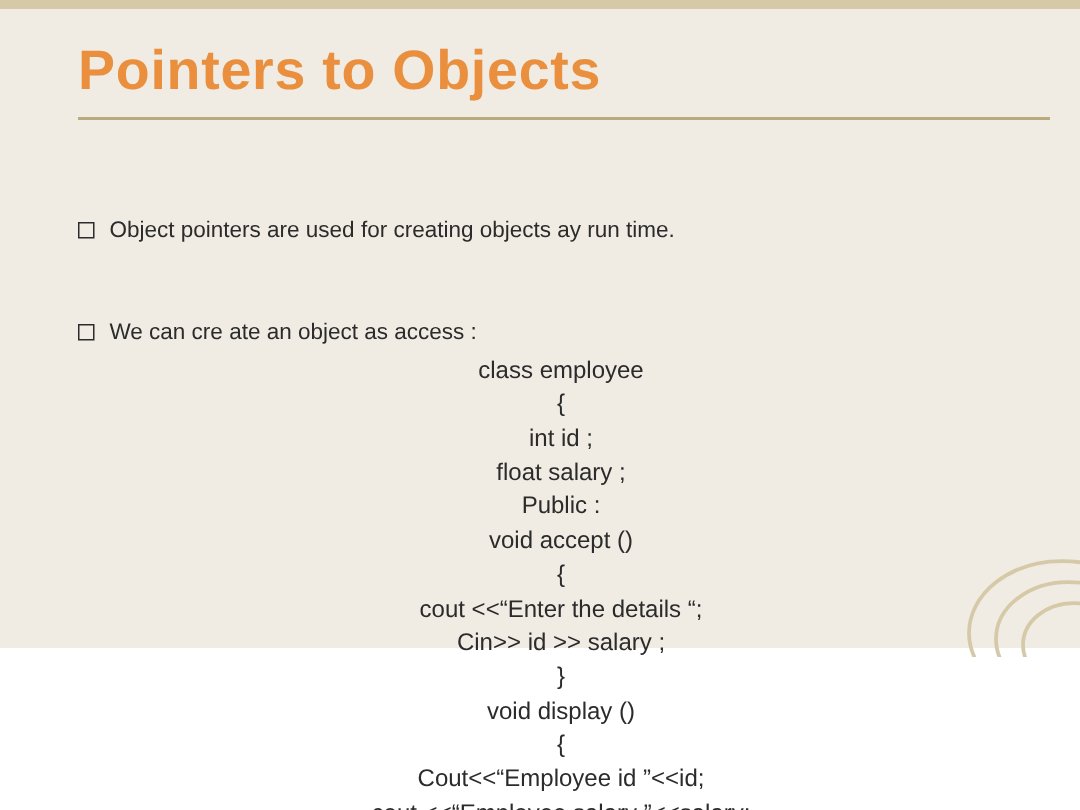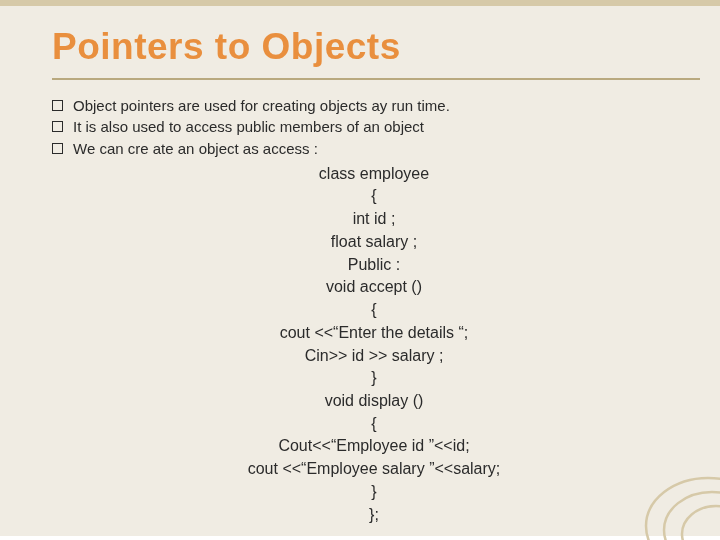--- a/index.html
+++ b/index.html
@@ -7,21 +7,21 @@
     padding: 0;
     width: 720px;
     height: 540px;
     overflow: hidden;
     font-family: Verdana, Geneva, sans-serif;
     background: #ffffff;
   }
   .slide {
     position: relative;
     width: 720px;
-    height: 536px;
+    height: 432px;
     background: #f0ece3;
     box-sizing: border-box;
     padding-left: 46px;
   }
   .top-accent {
     position: absolute;
     top: 0;
     left: 0;
     right: 0;
     height: 6px;
@@ -54,20 +54,21 @@
   .bullets {
     font-size: 15px;
     line-height: 1.35;
     margin-bottom: 4px;
   }
   .bullet-row {
     display: flex;
     align-items: flex-start;
     gap: 10px;
     margin-bottom: 1px;
+    margin-top: 48px;
   }
   .bullet-box {
     width: 9px;
     height: 9px;
     border: 1px solid #2b2b2b;
     margin-top: 4px;
     flex-shrink: 0;
   }
   .body-text {
     font-size: 16px;
@@ -93,24 +94,20 @@
   <div class="underline"></div>
 
   <div class="content">
     <div class="bullets">
       <div class="bullet-row">
         <div class="bullet-box"></div>
         <div>Object pointers are used for creating objects ay run time.</div>
       </div>
       <div class="bullet-row">
         <div class="bullet-box"></div>
-        <div>It is also used to access public members of an object</div>
-      </div>
-      <div class="bullet-row">
-        <div class="bullet-box"></div>
         <div>We can cre ate an object as access :</div>
       </div>
     </div>
     <div class="body-text" id="code-block">class employee
 {
 int id ;
 float salary ;
 Public :
 void accept ()
 {

